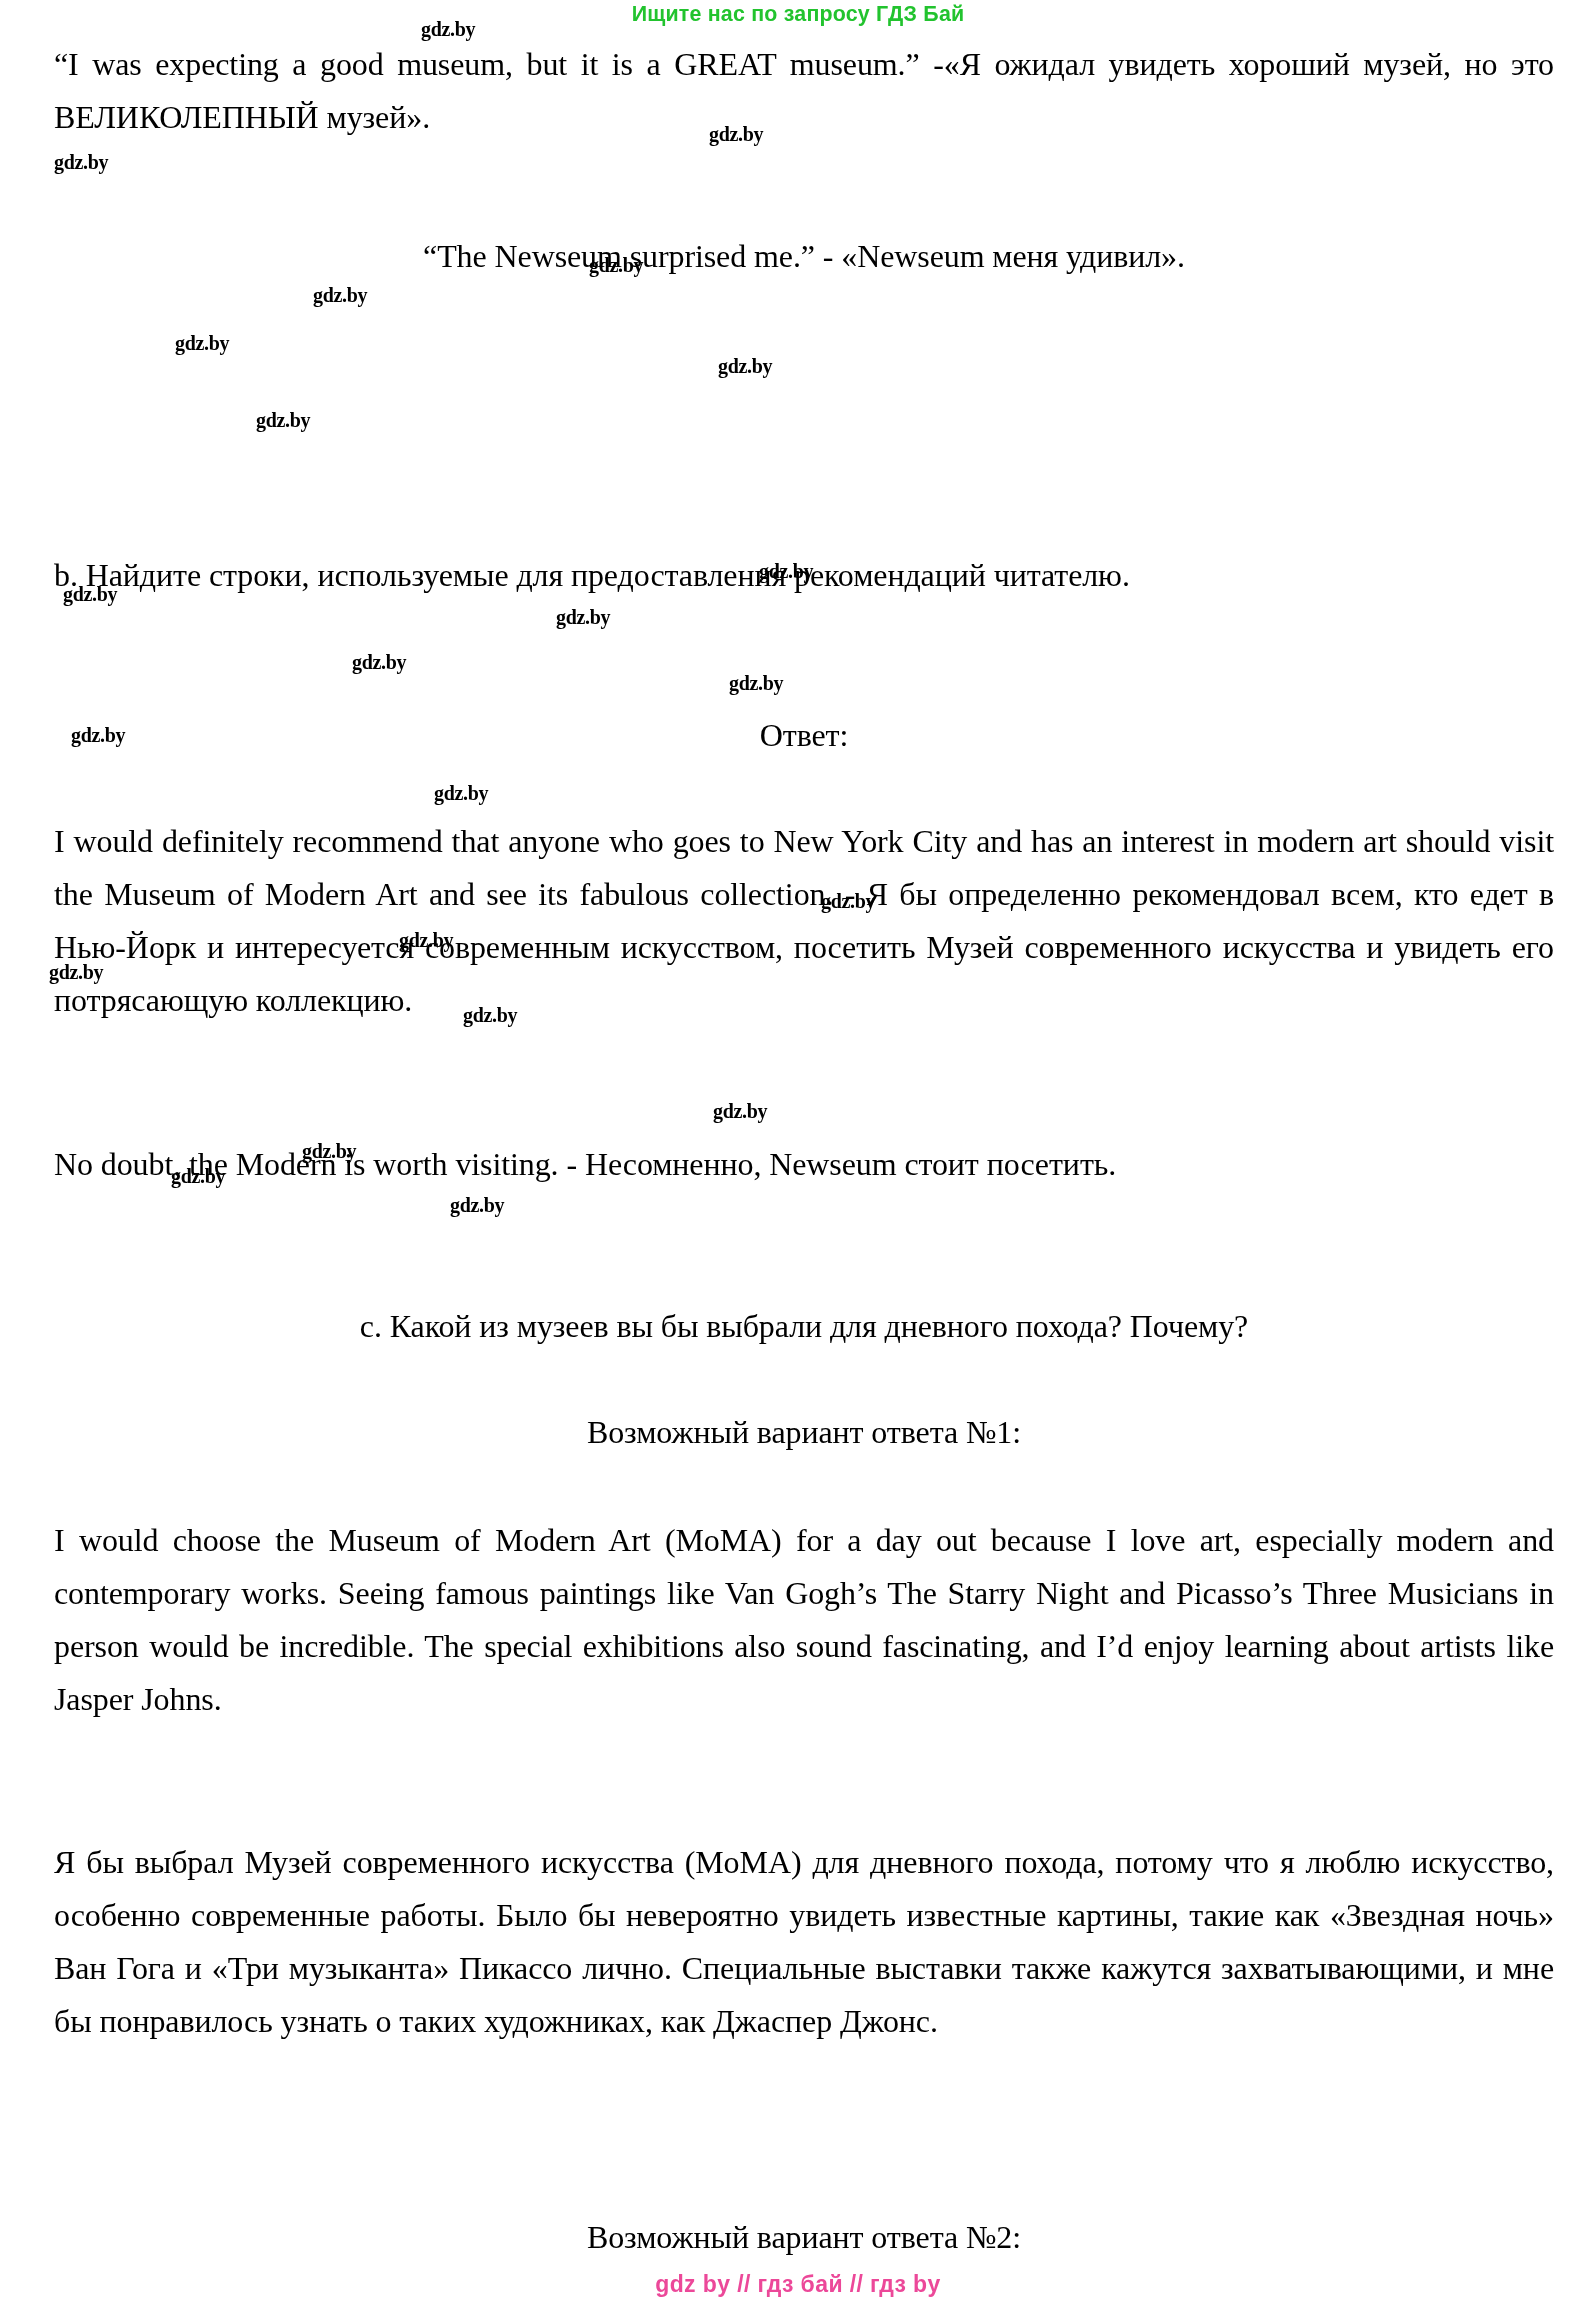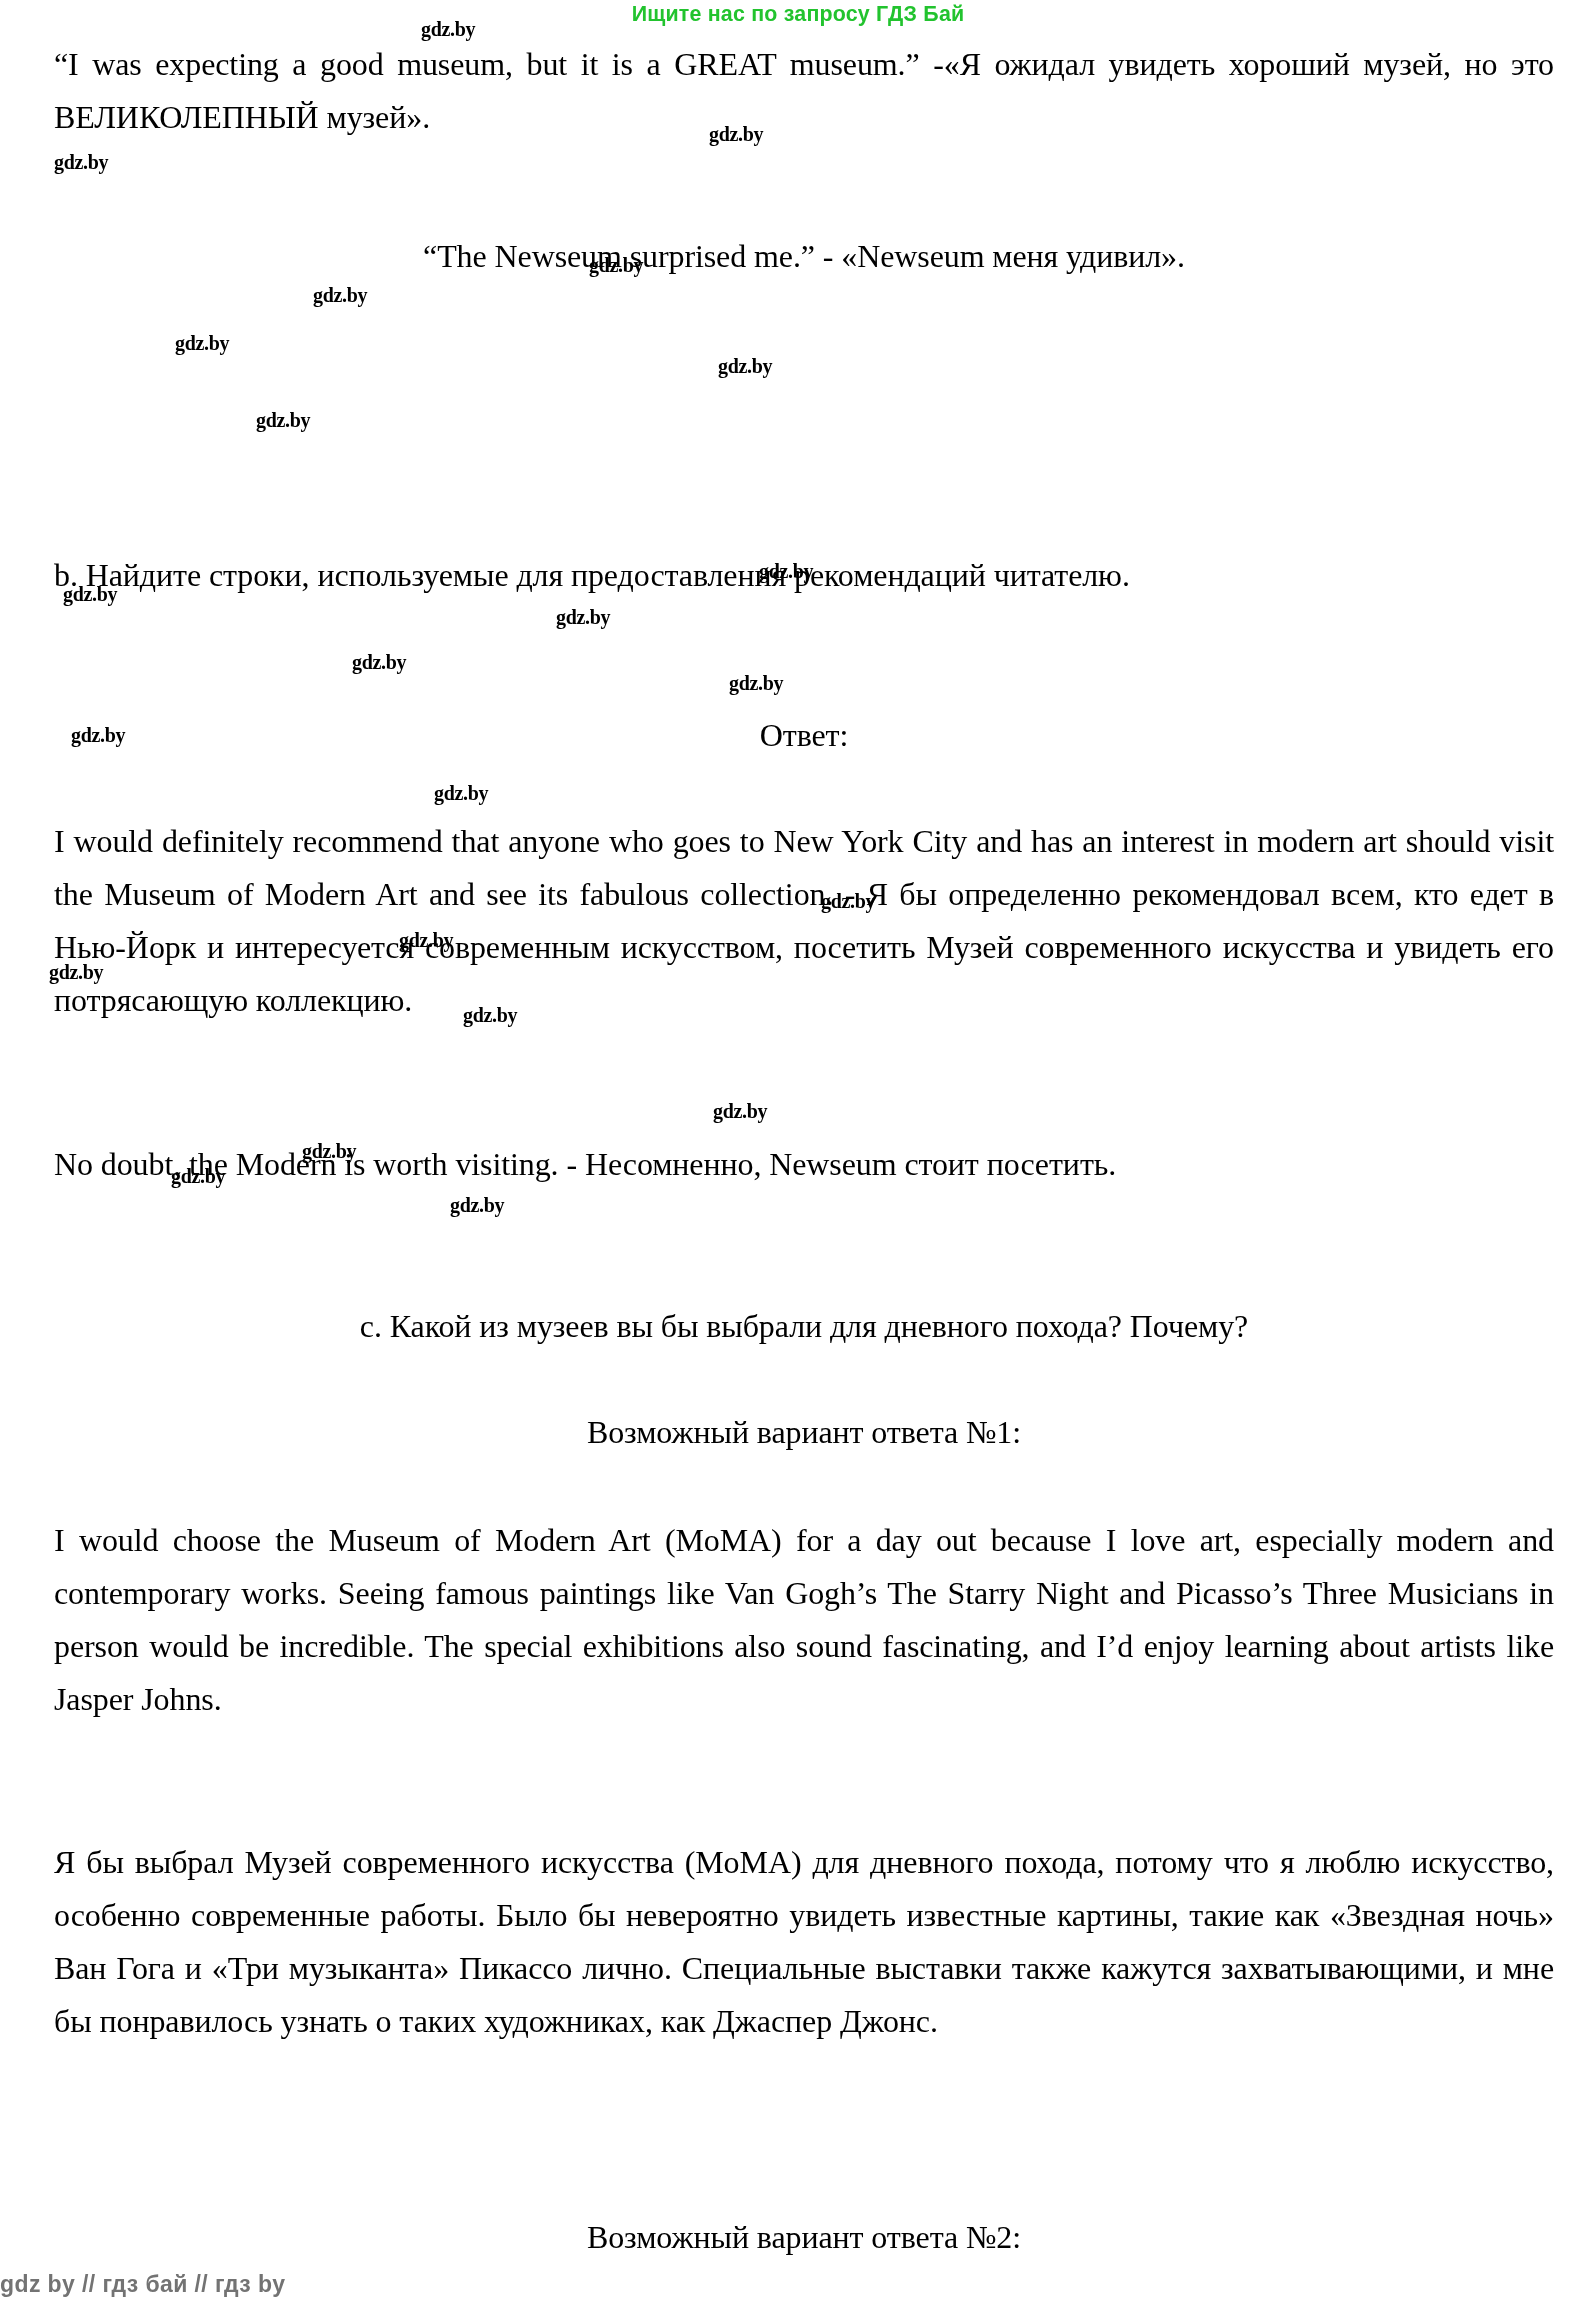--- a/index.html
+++ b/index.html
@@ -61,24 +61,25 @@
     color: #000000;
     white-space: nowrap;
     letter-spacing: -0.3px;
   }
 
   
   .footer {
     position: absolute;
     left: 0;
     width: 100%;
+    text-align: center;
     font-family: "Liberation Sans", "DejaVu Sans", sans-serif;
     font-size: 23px;
     font-weight: 600;
-    color: #737373;
+    color: #ec4899;
     letter-spacing: 0.4px;
   }
 </style>
 </head>
 <body>
 
 <div class="page">
 
   <div class="promo" style="top:1.6px;">Ищите нас по запросу ГДЗ Бай</div>
 

